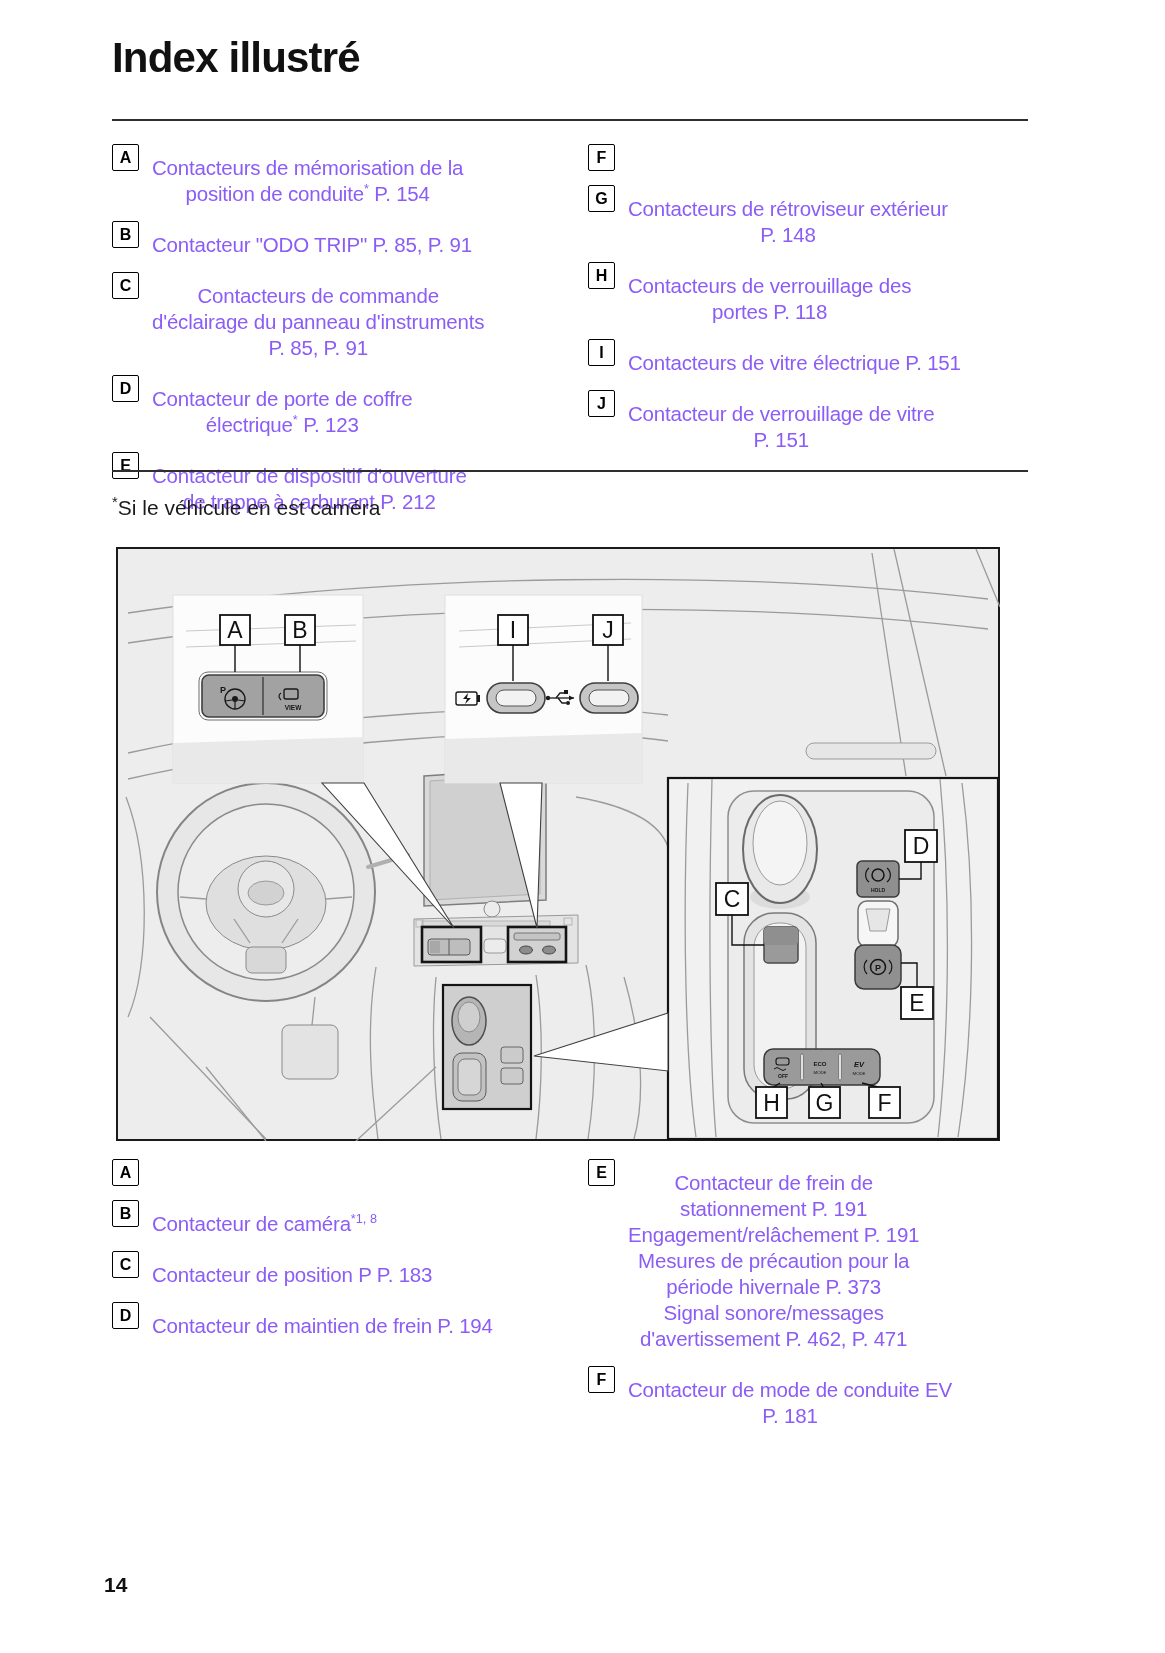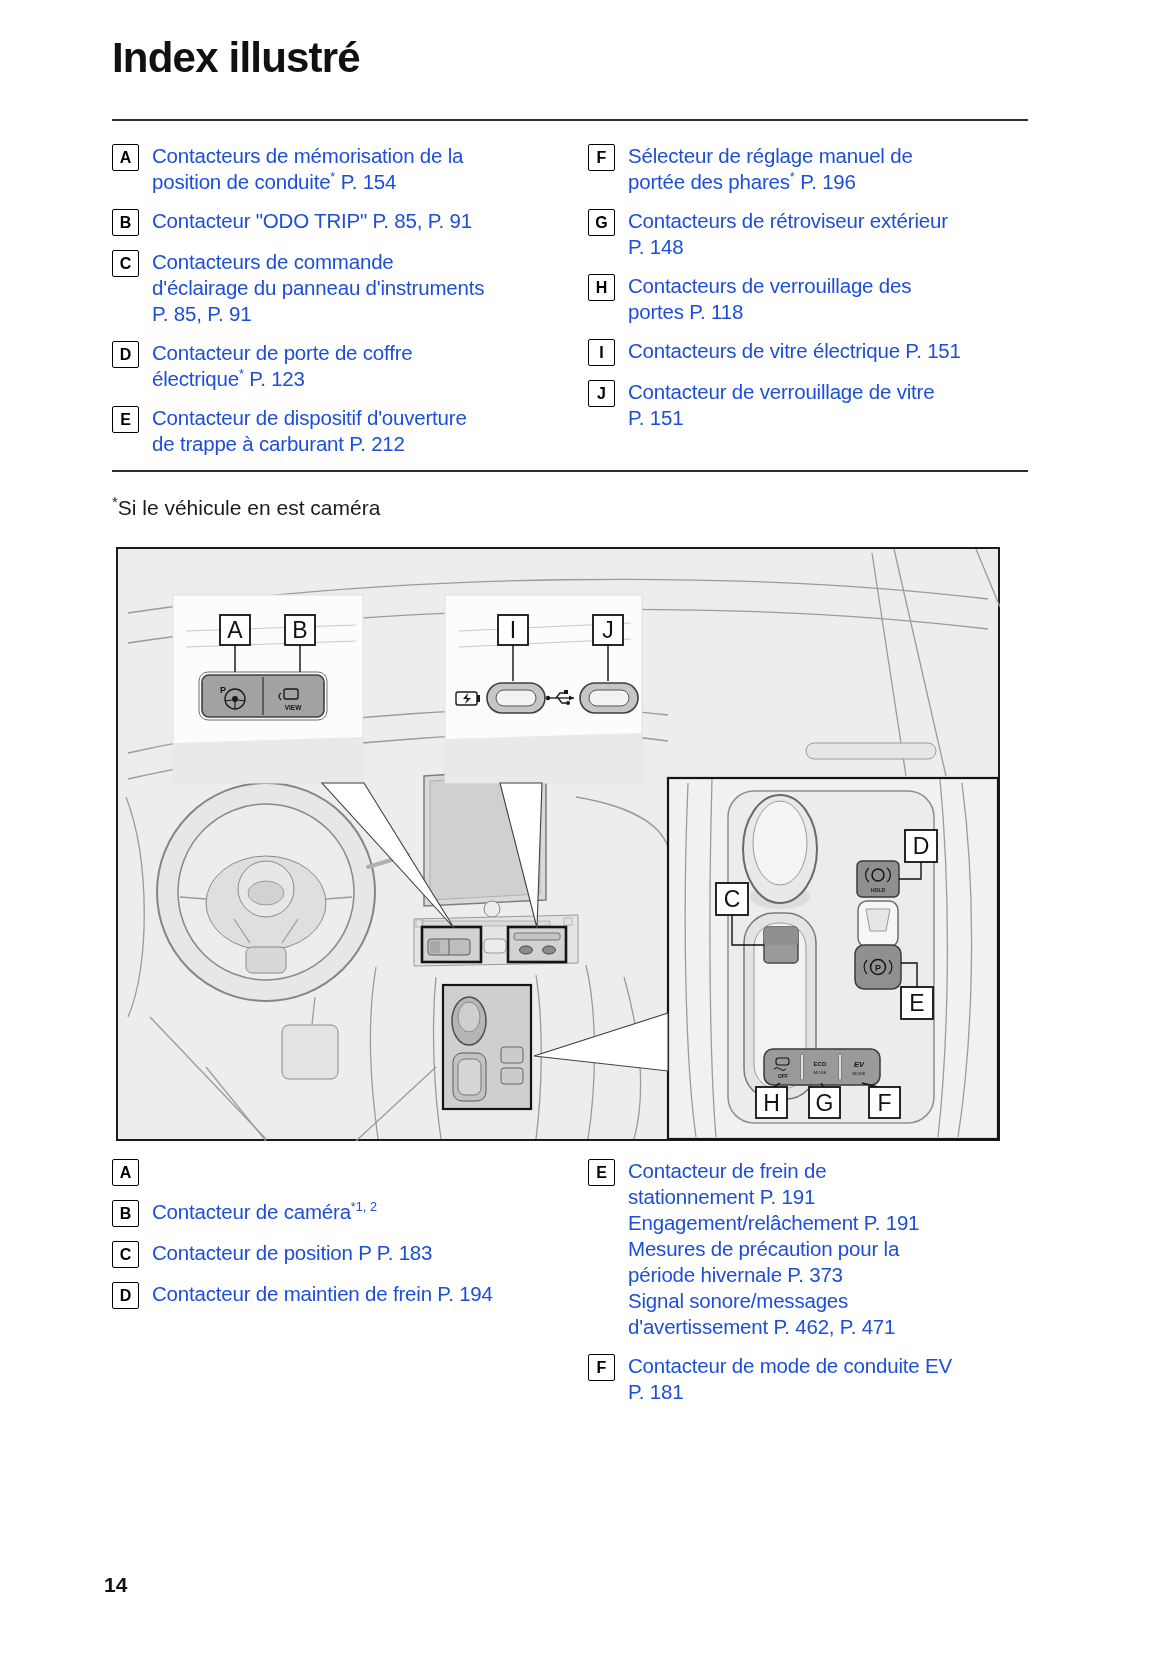--- a/index.html
+++ b/index.html
@@ -1,26 +1,26 @@
 <!DOCTYPE html>
 <html><head>
 <meta charset="utf-8">
 <style>
   html,body{margin:0;padding:0;background:#ffffff;}
   .page{position:relative;width:1028px;height:1653px;background:#fff;
-        font-family:"Liberation Sans",sans-serif;color:#1b1b1b;overflow:hidden;}
+        font-family:"Liberation Sans",sans-serif;color:#1b1b1b;overflow:hidden;text-align:center;}
   .title{position:absolute;left:112px;top:34px;font-size:42px;font-weight:800;
          letter-spacing:-0.8px;color:#111;}
   .rule{position:absolute;left:112px;width:941px;height:2px;background:#2e2e2e;}
   .listcol{position:absolute;width:472px;}
   .item{display:flex;align-items:flex-start;margin-bottom:13px;}
   .badge{flex:0 0 auto;width:25px;height:25px;border:1.7px solid #000;border-radius:2px;
          display:flex;align-items:center;justify-content:center;font-size:16px;font-weight:bold;
          margin-right:13px;margin-top:1px;background:#fff;color:#000;}
-  .item-text{font-size:20.5px;line-height:26px;letter-spacing:-0.2px;color:#1d4ed8;}
+  .item-text{font-size:20.5px;line-height:26px;letter-spacing:-0.2px;color:#8b5cf6;margin-top:12px;}
   sup{font-size:62%;line-height:0;vertical-align:super;letter-spacing:0;}
   .footnote{position:absolute;left:112px;top:496px;font-size:21px;}
   .footnote sup{font-size:70%;}
   .pagenum{position:absolute;left:104px;top:1573px;font-size:21px;font-weight:bold;color:#111;}
   .illus{position:absolute;left:116px;top:547px;width:884px;height:594px;}
   svg text{font-family:"Liberation Sans",sans-serif;}
   .callout-box{fill:#ffffff;stroke:#111;stroke-width:1.8;}
   .callout-letter{font-size:23px;fill:#111;text-anchor:middle;}
   .cline{fill:none;stroke:#111;stroke-width:1.4;}
   .ln{fill:none;stroke:#9b9b9b;stroke-width:1.3;}
@@ -52,21 +52,20 @@
         <div class="item-text">Contacteur de porte de coffre<br>électrique<sup>*</sup> P. 123</div>
       </div>
       <div class="item">
         <span class="badge">E</span>
         <div class="item-text">Contacteur de dispositif d'ouverture<br>de trappe à carburant P. 212</div>
       </div>
     </div>
   <div class="listcol" style="left:588px;top:143px;">
       <div class="item">
         <span class="badge">F</span>
-        <div class="item-text">Sélecteur de réglage manuel de<br>portée des phares<sup>*</sup> P. 196</div>
       </div>
       <div class="item">
         <span class="badge">G</span>
         <div class="item-text">Contacteurs de rétroviseur extérieur<br>P. 148</div>
       </div>
       <div class="item">
         <span class="badge">H</span>
         <div class="item-text">Contacteurs de verrouillage des<br>portes P. 118</div>
       </div>
       <div class="item">
@@ -336,21 +335,21 @@
     <polygon points="384,236 426,236 421,381" fill="#ffffff" stroke="#3f3f3f" stroke-width="1.1"></polygon>
     <polygon points="552,466 552,524 418,509" fill="#ffffff" stroke="#3f3f3f" stroke-width="1.1"></polygon>
   </svg>
 
   <div class="listcol" style="left:112px;top:1158px;">
       <div class="item">
         <span class="badge">A</span>
       </div>
       <div class="item">
         <span class="badge">B</span>
-        <div class="item-text">Contacteur de caméra<sup>*1, 2</sup></div>
+        <div class="item-text">Contacteur de caméra<sup>*1, 8</sup></div>
       </div>
       <div class="item">
         <span class="badge">C</span>
         <div class="item-text">Contacteur de position P P. 183</div>
       </div>
       <div class="item">
         <span class="badge">D</span>
         <div class="item-text">Contacteur de maintien de frein P. 194</div>
       </div>
     </div>

